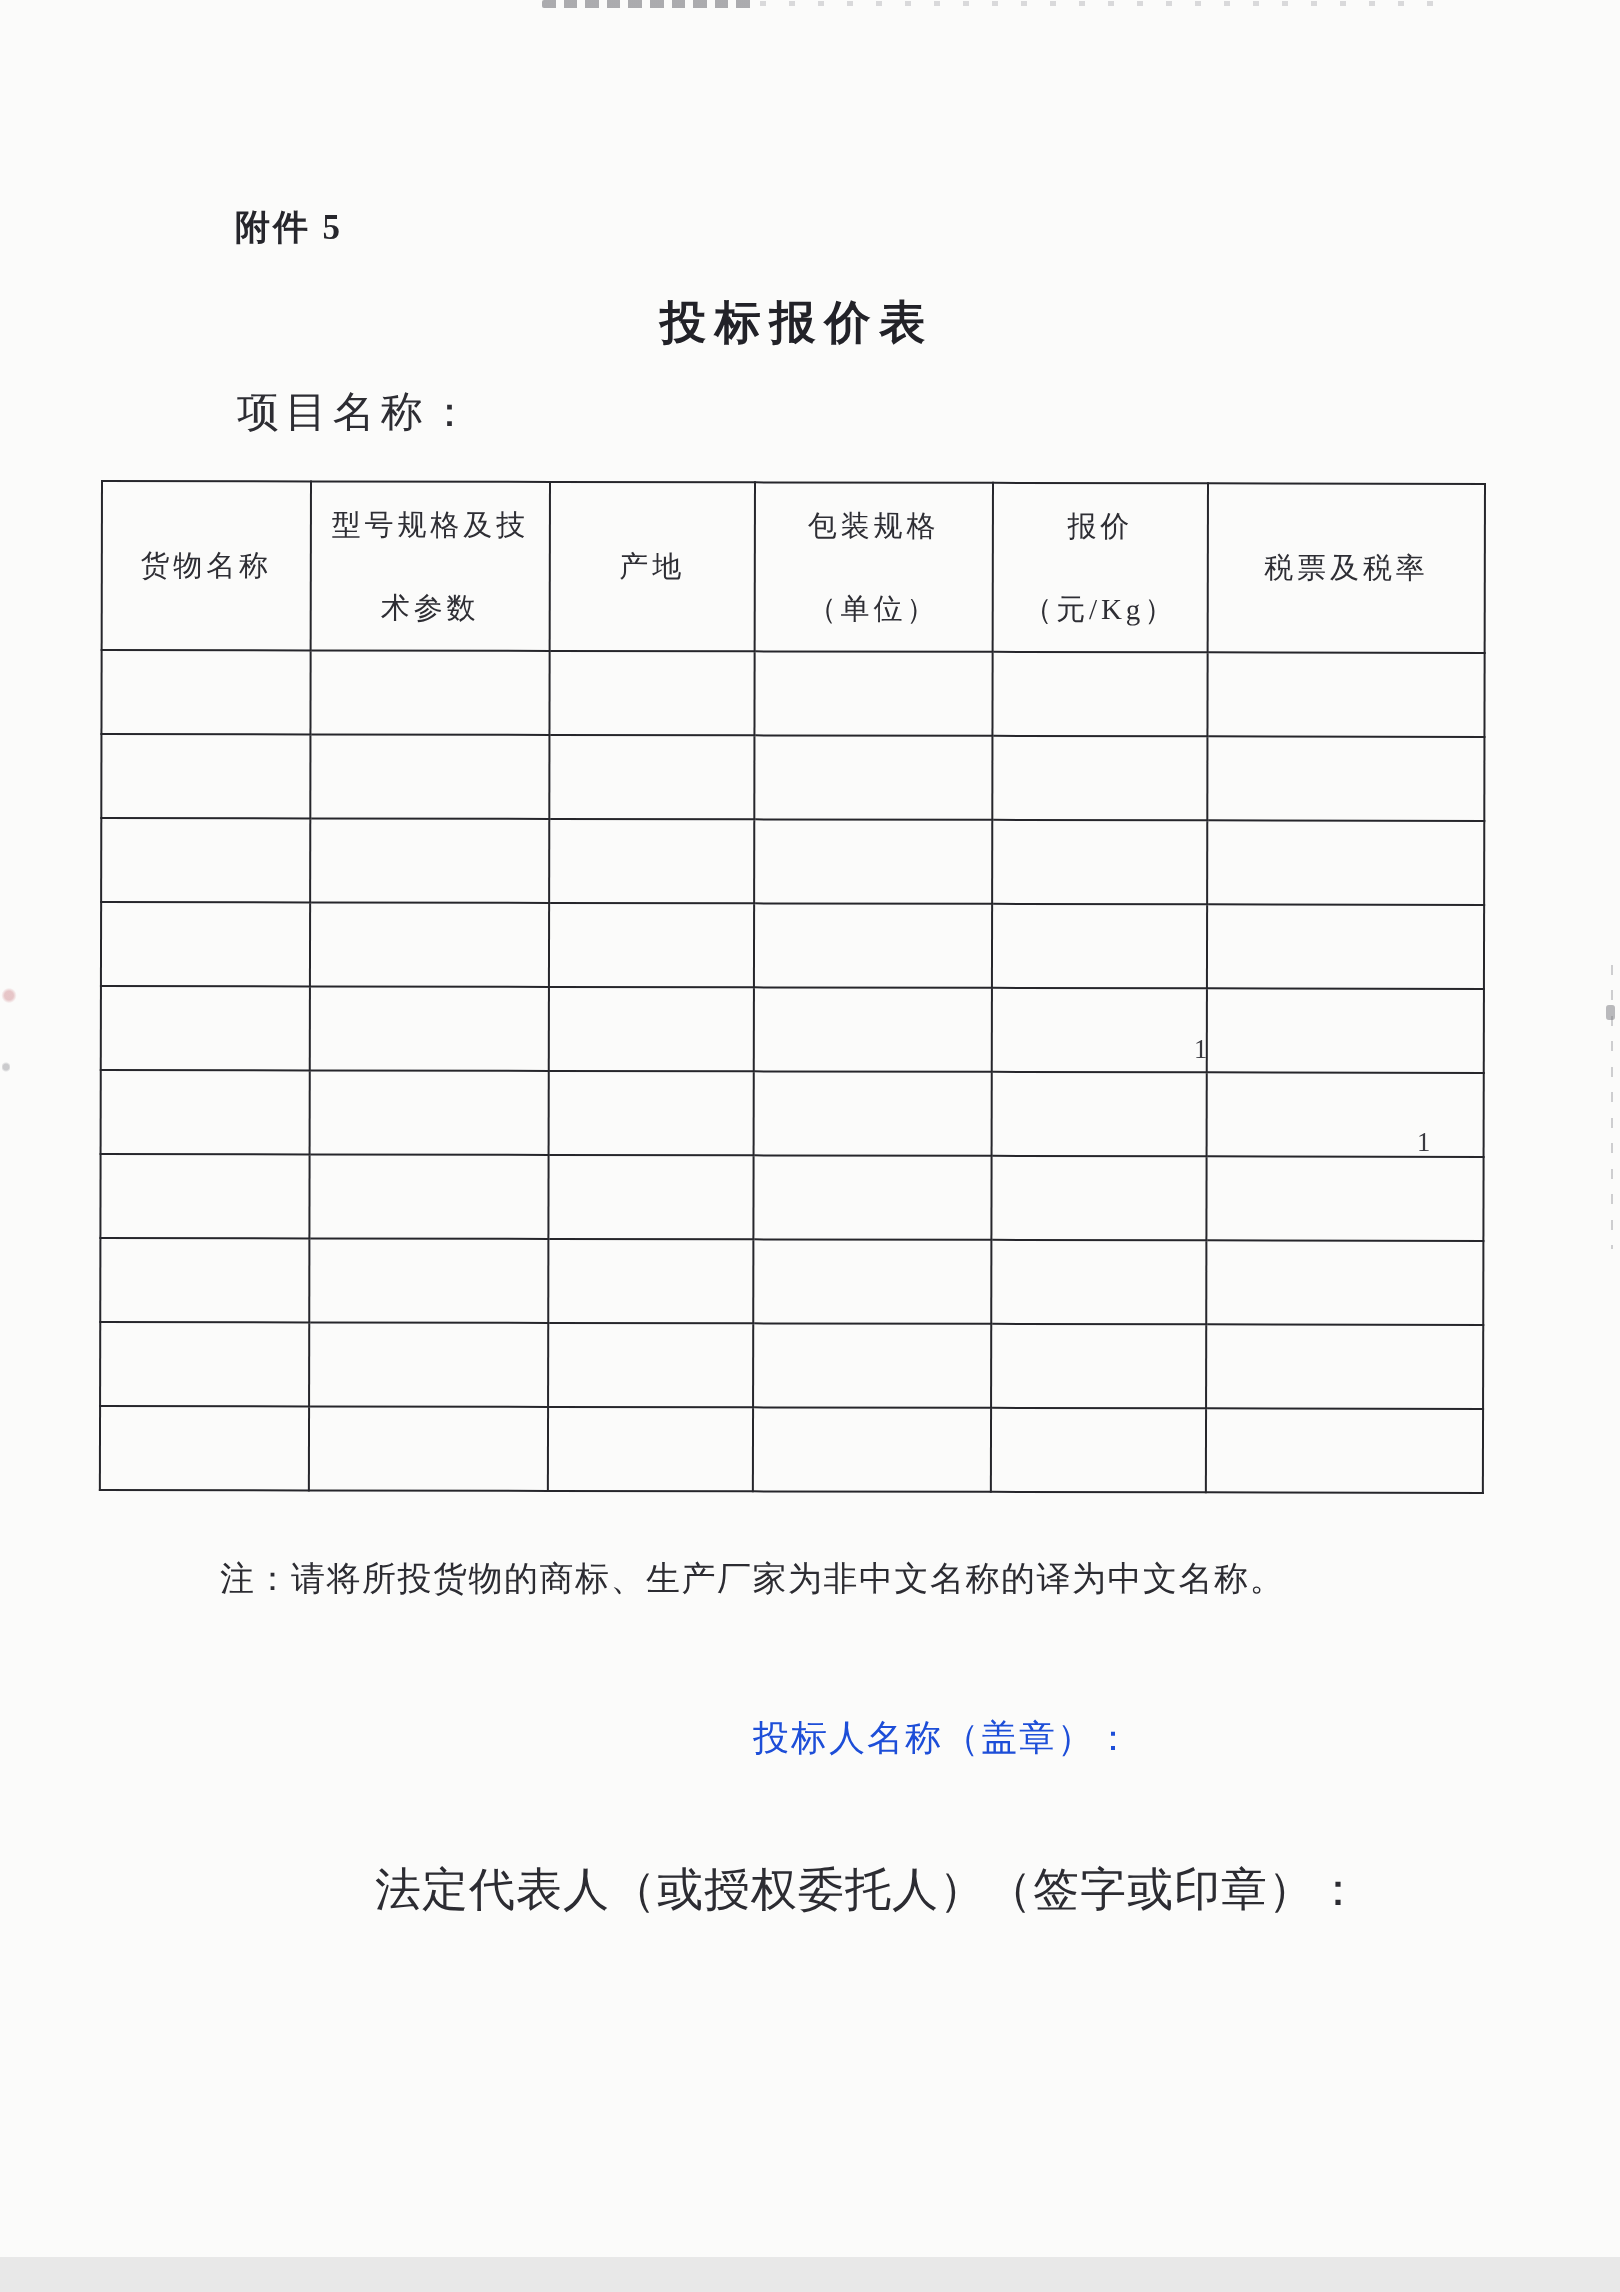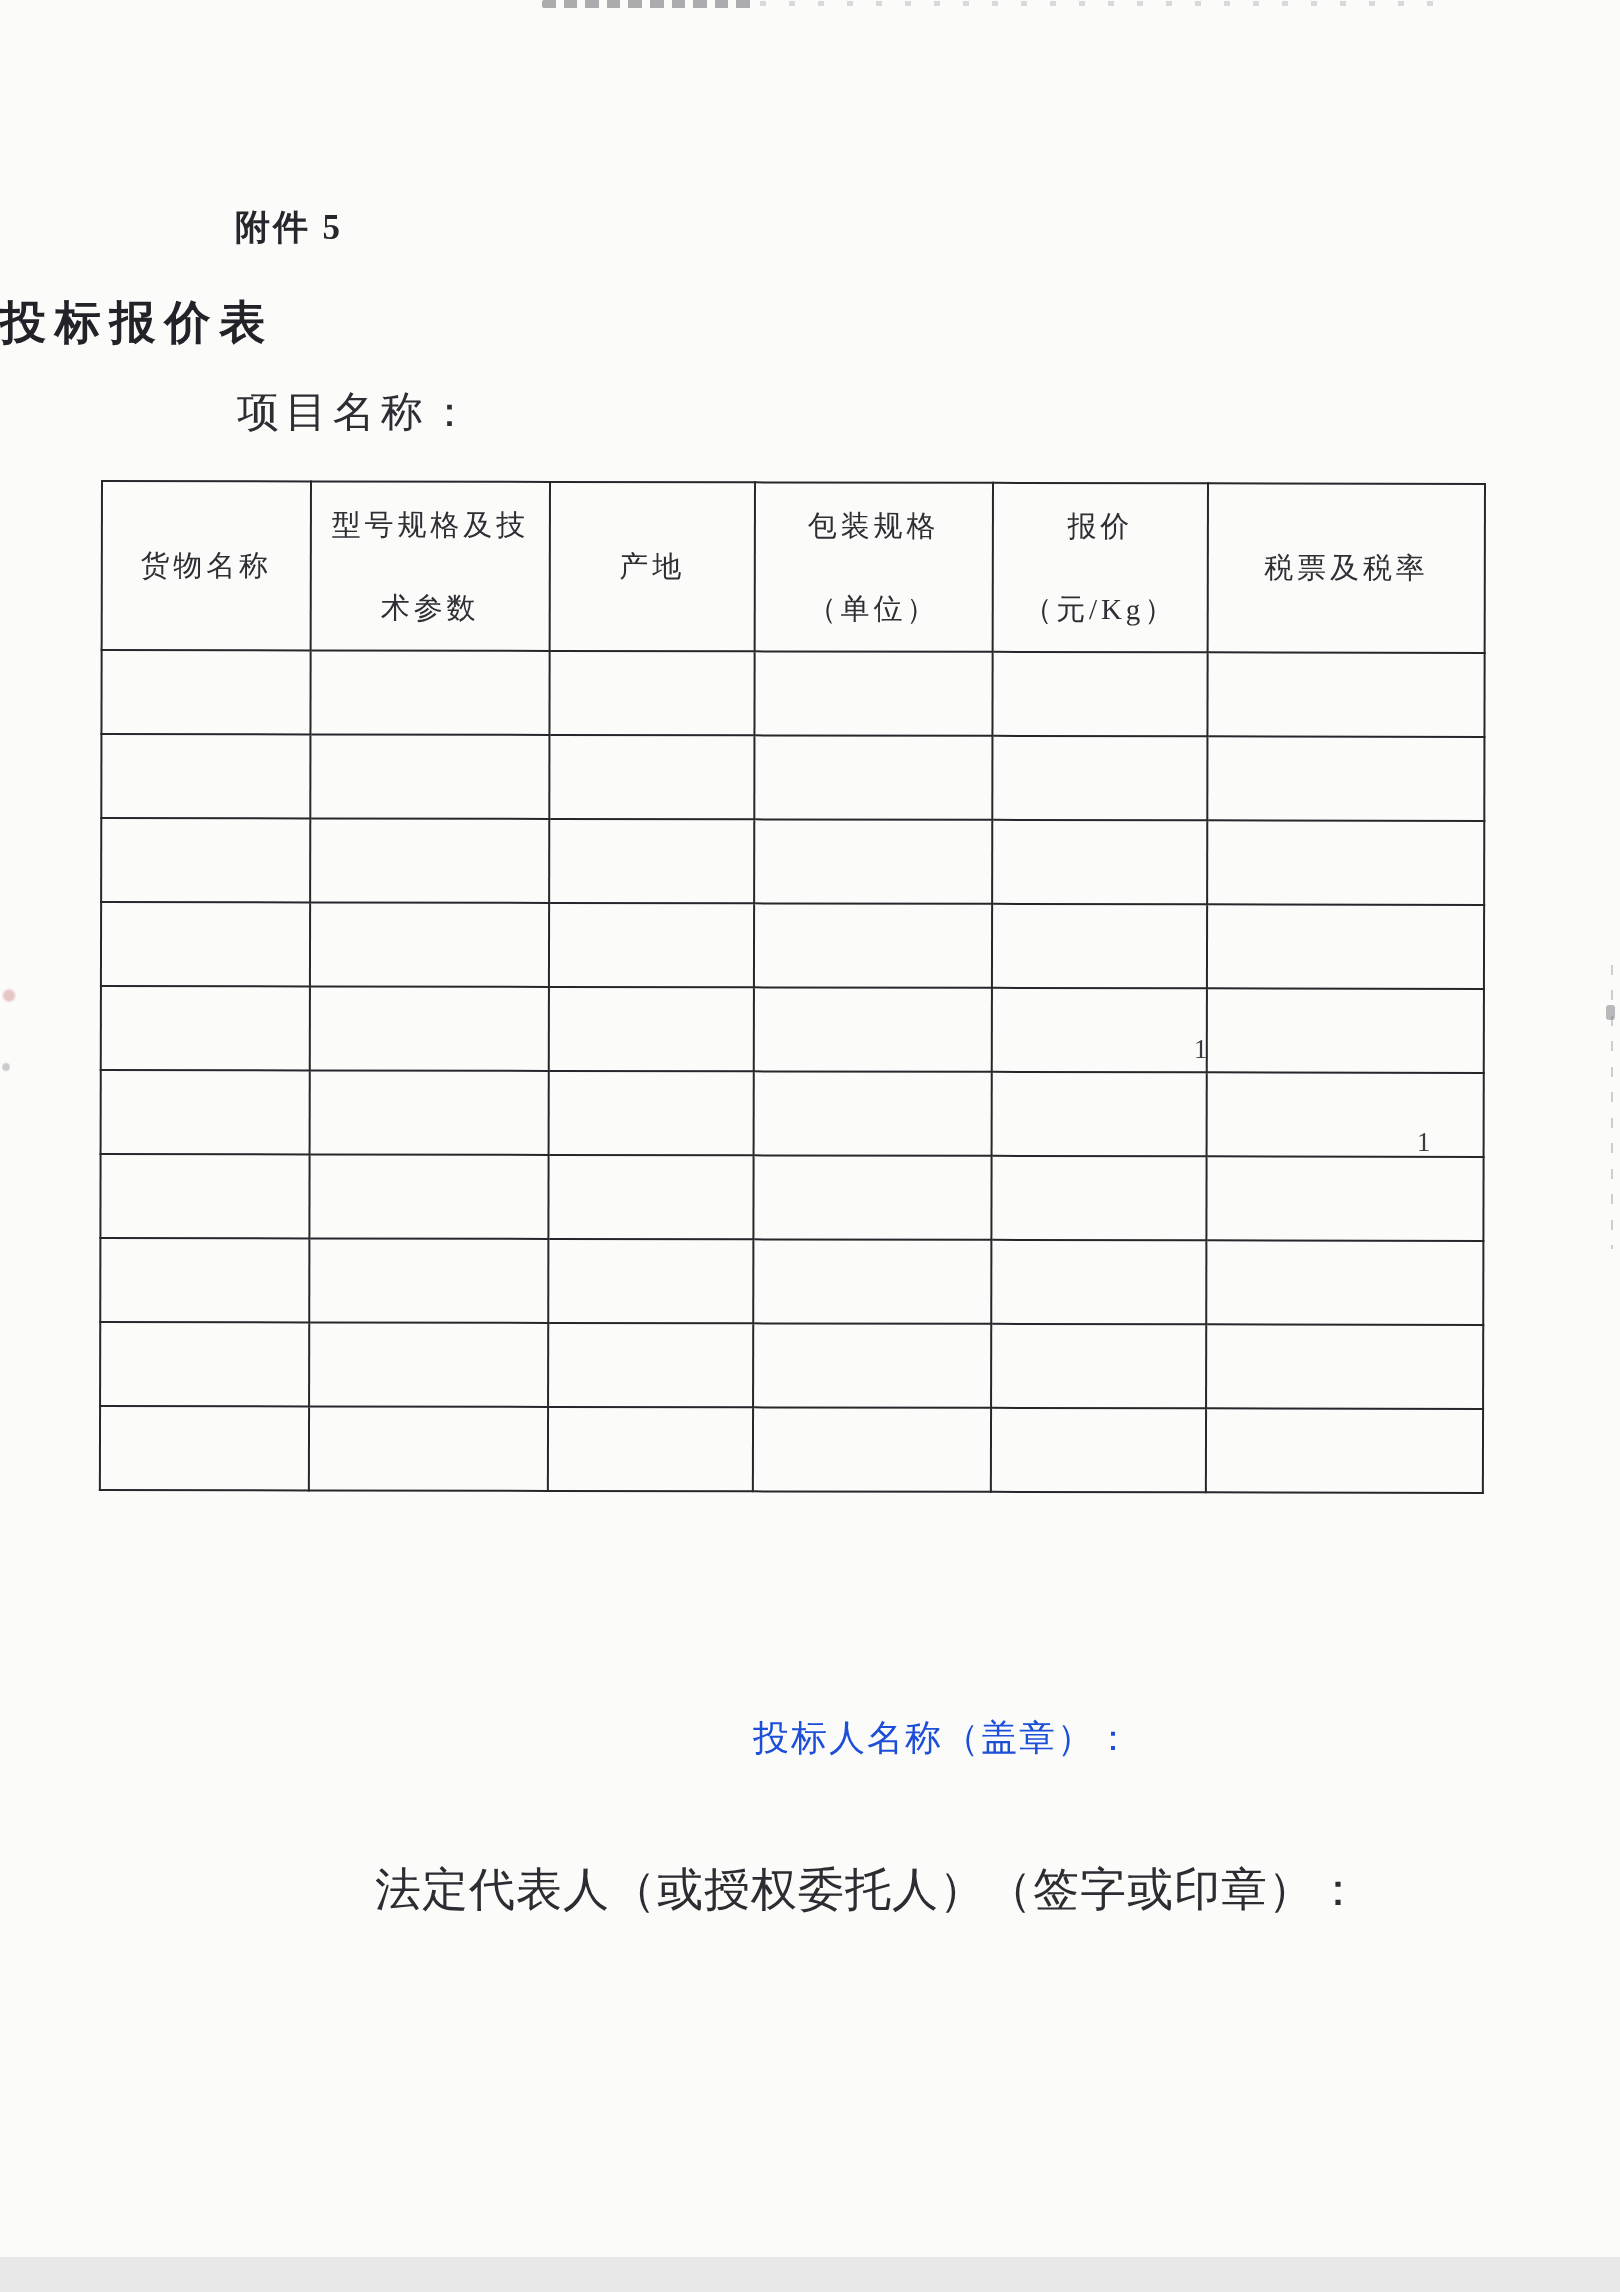--- a/index.html
+++ b/index.html
@@ -23,21 +23,21 @@
   }
 
   
   .attachment{
     position:absolute;left:235px;top:204px;
     font-size:35px;font-weight:700;letter-spacing:2.9px;
     color:#26262c;
   }
   .doc-title{
     position:absolute;left:0;top:292px;width:1594px;
-    margin:0;text-align:left;
+    margin:0;text-align:center;
     font-size:46px;font-weight:700;letter-spacing:8.8px;
     color:#222228;
   }
   .project-label{
     position:absolute;left:237px;top:384px;
     font-size:42px;letter-spacing:5.9px;
     color:#2d2d33;
   }
 
   
@@ -243,20 +243,21 @@
             <td></td>
             <td></td>
           </tr>
         </tbody>
     </table>
   </div>
 
   <span class="stray-one first">1</span>
   <span class="stray-one second">1</span>
 
+  <div class="note">注：请将所投货物的商标、生产厂家为非中文名称的译为中文名称。</div>
 
   <div class="bidder-label">投标人名称（盖章）：</div>
 
   <div class="legal-label">法定代表人（或授权委托人）（签字或印章）：</div>
 
   <div class="edge-streak-right"></div>
   <div class="edge-blob-right"></div>
   <div class="edge-mark-pink"></div>
   <div class="edge-mark-gray"></div>
   <div class="corner-mark"></div>

